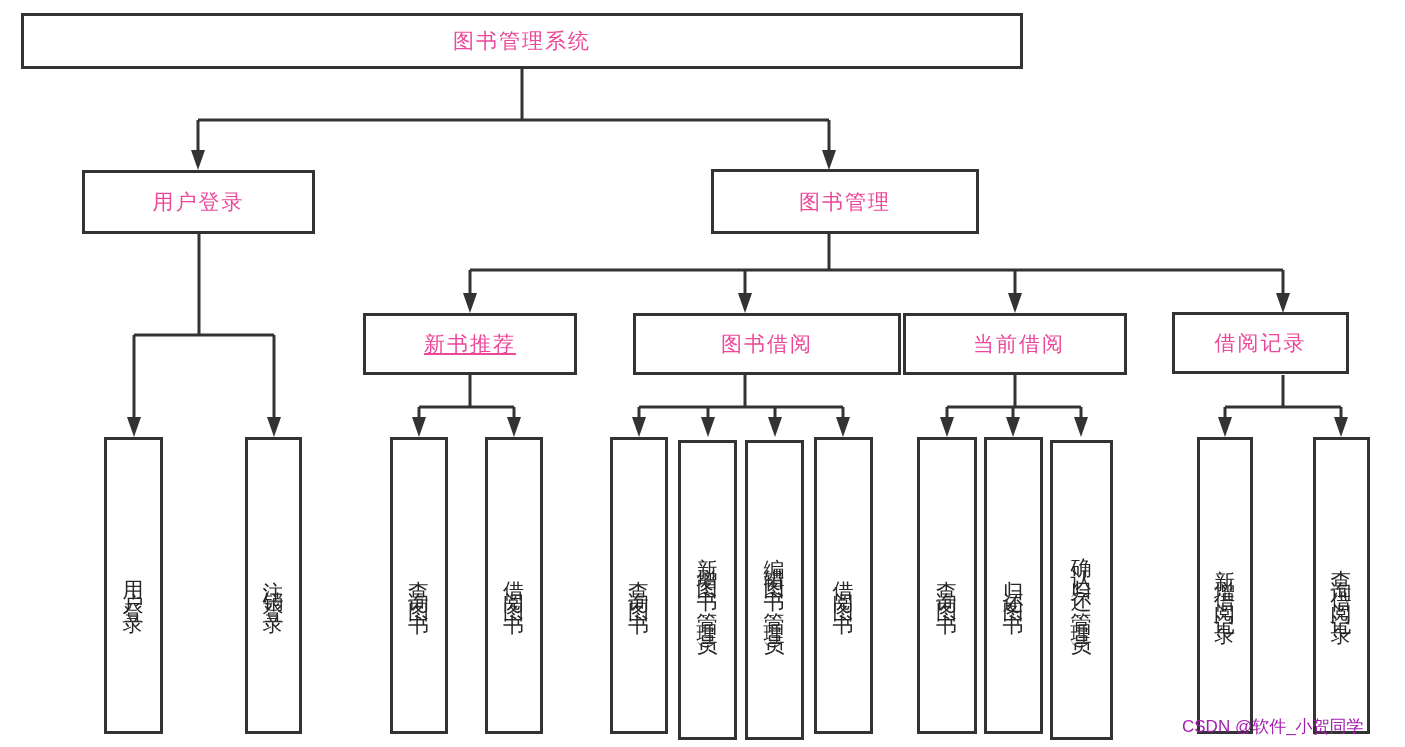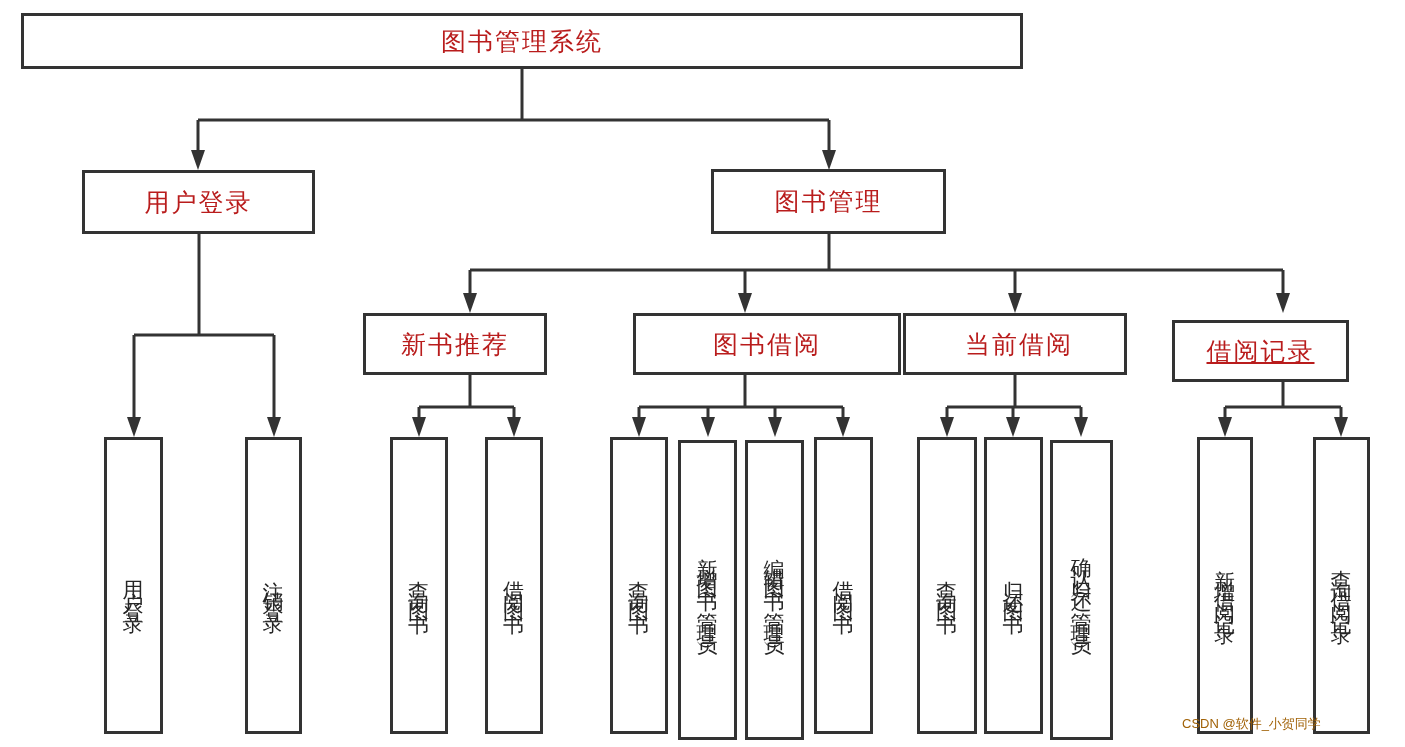--- a/index.html
+++ b/index.html
@@ -21,22 +21,22 @@
     width: 1405px; height: 747px;
   }
   .box {
     position: absolute;
     border: 3px solid #333333;
     background: #ffffff;
     display: flex;
     align-items: center;
     justify-content: center;
     box-sizing: border-box;
-    color: #b91c1c;
-    font-size: 25px;
+    color: #ec4899;
+    font-size: 21px;
     letter-spacing: 2px;
     white-space: nowrap;
     text-align: center;
   }
   .leaf {
     position: absolute;
     border: 3px solid #333333;
     background: #ffffff;
     display: flex;
     align-items: center;
@@ -50,22 +50,22 @@
     letter-spacing: 11px;
     line-height: 1;
     color: #262626;
     white-space: nowrap;
   }
   .watermark {
     position: absolute;
     left: 1182px;
     top: 715px;
     width: 220px;
-    font-size: 13px;
-    color: #a16207;
+    font-size: 17px;
+    color: #a21caf;
     white-space: nowrap;
     pointer-events: none;
   }
 </style>
 </head>
 <body>
 
 <div id="canvas">
 
   <svg id="connectors" viewBox="0 0 1405 747" xmlns="http://www.w3.org/2000/svg">
@@ -119,26 +119,26 @@
       <polygon points="1081,437 1074,417 1088,417" fill="#333333"></polygon>
       <line x1="1225" y1="407" x2="1225" y2="421" stroke="#333333" stroke-width="3"></line>
       <polygon points="1225,437 1218,417 1232,417" fill="#333333"></polygon>
       <line x1="1341" y1="407" x2="1341" y2="421" stroke="#333333" stroke-width="3"></line>
       <polygon points="1341,437 1334,417 1348,417" fill="#333333"></polygon>
     </svg>
 
   <div class="box" style="left:21px; top:13px; width:1002px; height:56px;">图书管理系统</div>
 
   <div class="box" style="left:82px; top:170px; width:233px; height:64px;">用户登录</div>
-  <div class="box" style="left:711px; top:169px; width:235px; height:65px;">图书管理</div>
+  <div class="box" style="left:711px; top:169px; width:268px; height:65px;">图书管理</div>
 
-  <div class="box" style="left:363px; top:313px; width:184px; height:62px;">新书推荐</div>
+  <div class="box" style="left:363px; top:313px; width:214px; height:62px;text-decoration:underline;">新书推荐</div>
   <div class="box" style="left:633px; top:313px; width:268px; height:62px;">图书借阅</div>
   <div class="box" style="left:903px; top:313px; width:224px; height:62px;padding-left:8px;">当前借阅</div>
-  <div class="box" style="left:1172px; top:320px; width:177px; height:62px;text-decoration:underline;">借阅记录</div>
+  <div class="box" style="left:1172px; top:312px; width:177px; height:62px;">借阅记录</div>
 
   <div class="leaf" style="left:104px; top:437px; width:59px; height:297px;">
     <span class="vtext">用户登录</span>
   </div>
   <div class="leaf" style="left:245px; top:437px; width:57px; height:297px;">
     <span class="vtext">注销登录</span>
   </div>
 
   <div class="leaf" style="left:390px; top:437px; width:58px; height:297px;">
     <span class="vtext">查询图书</span>

